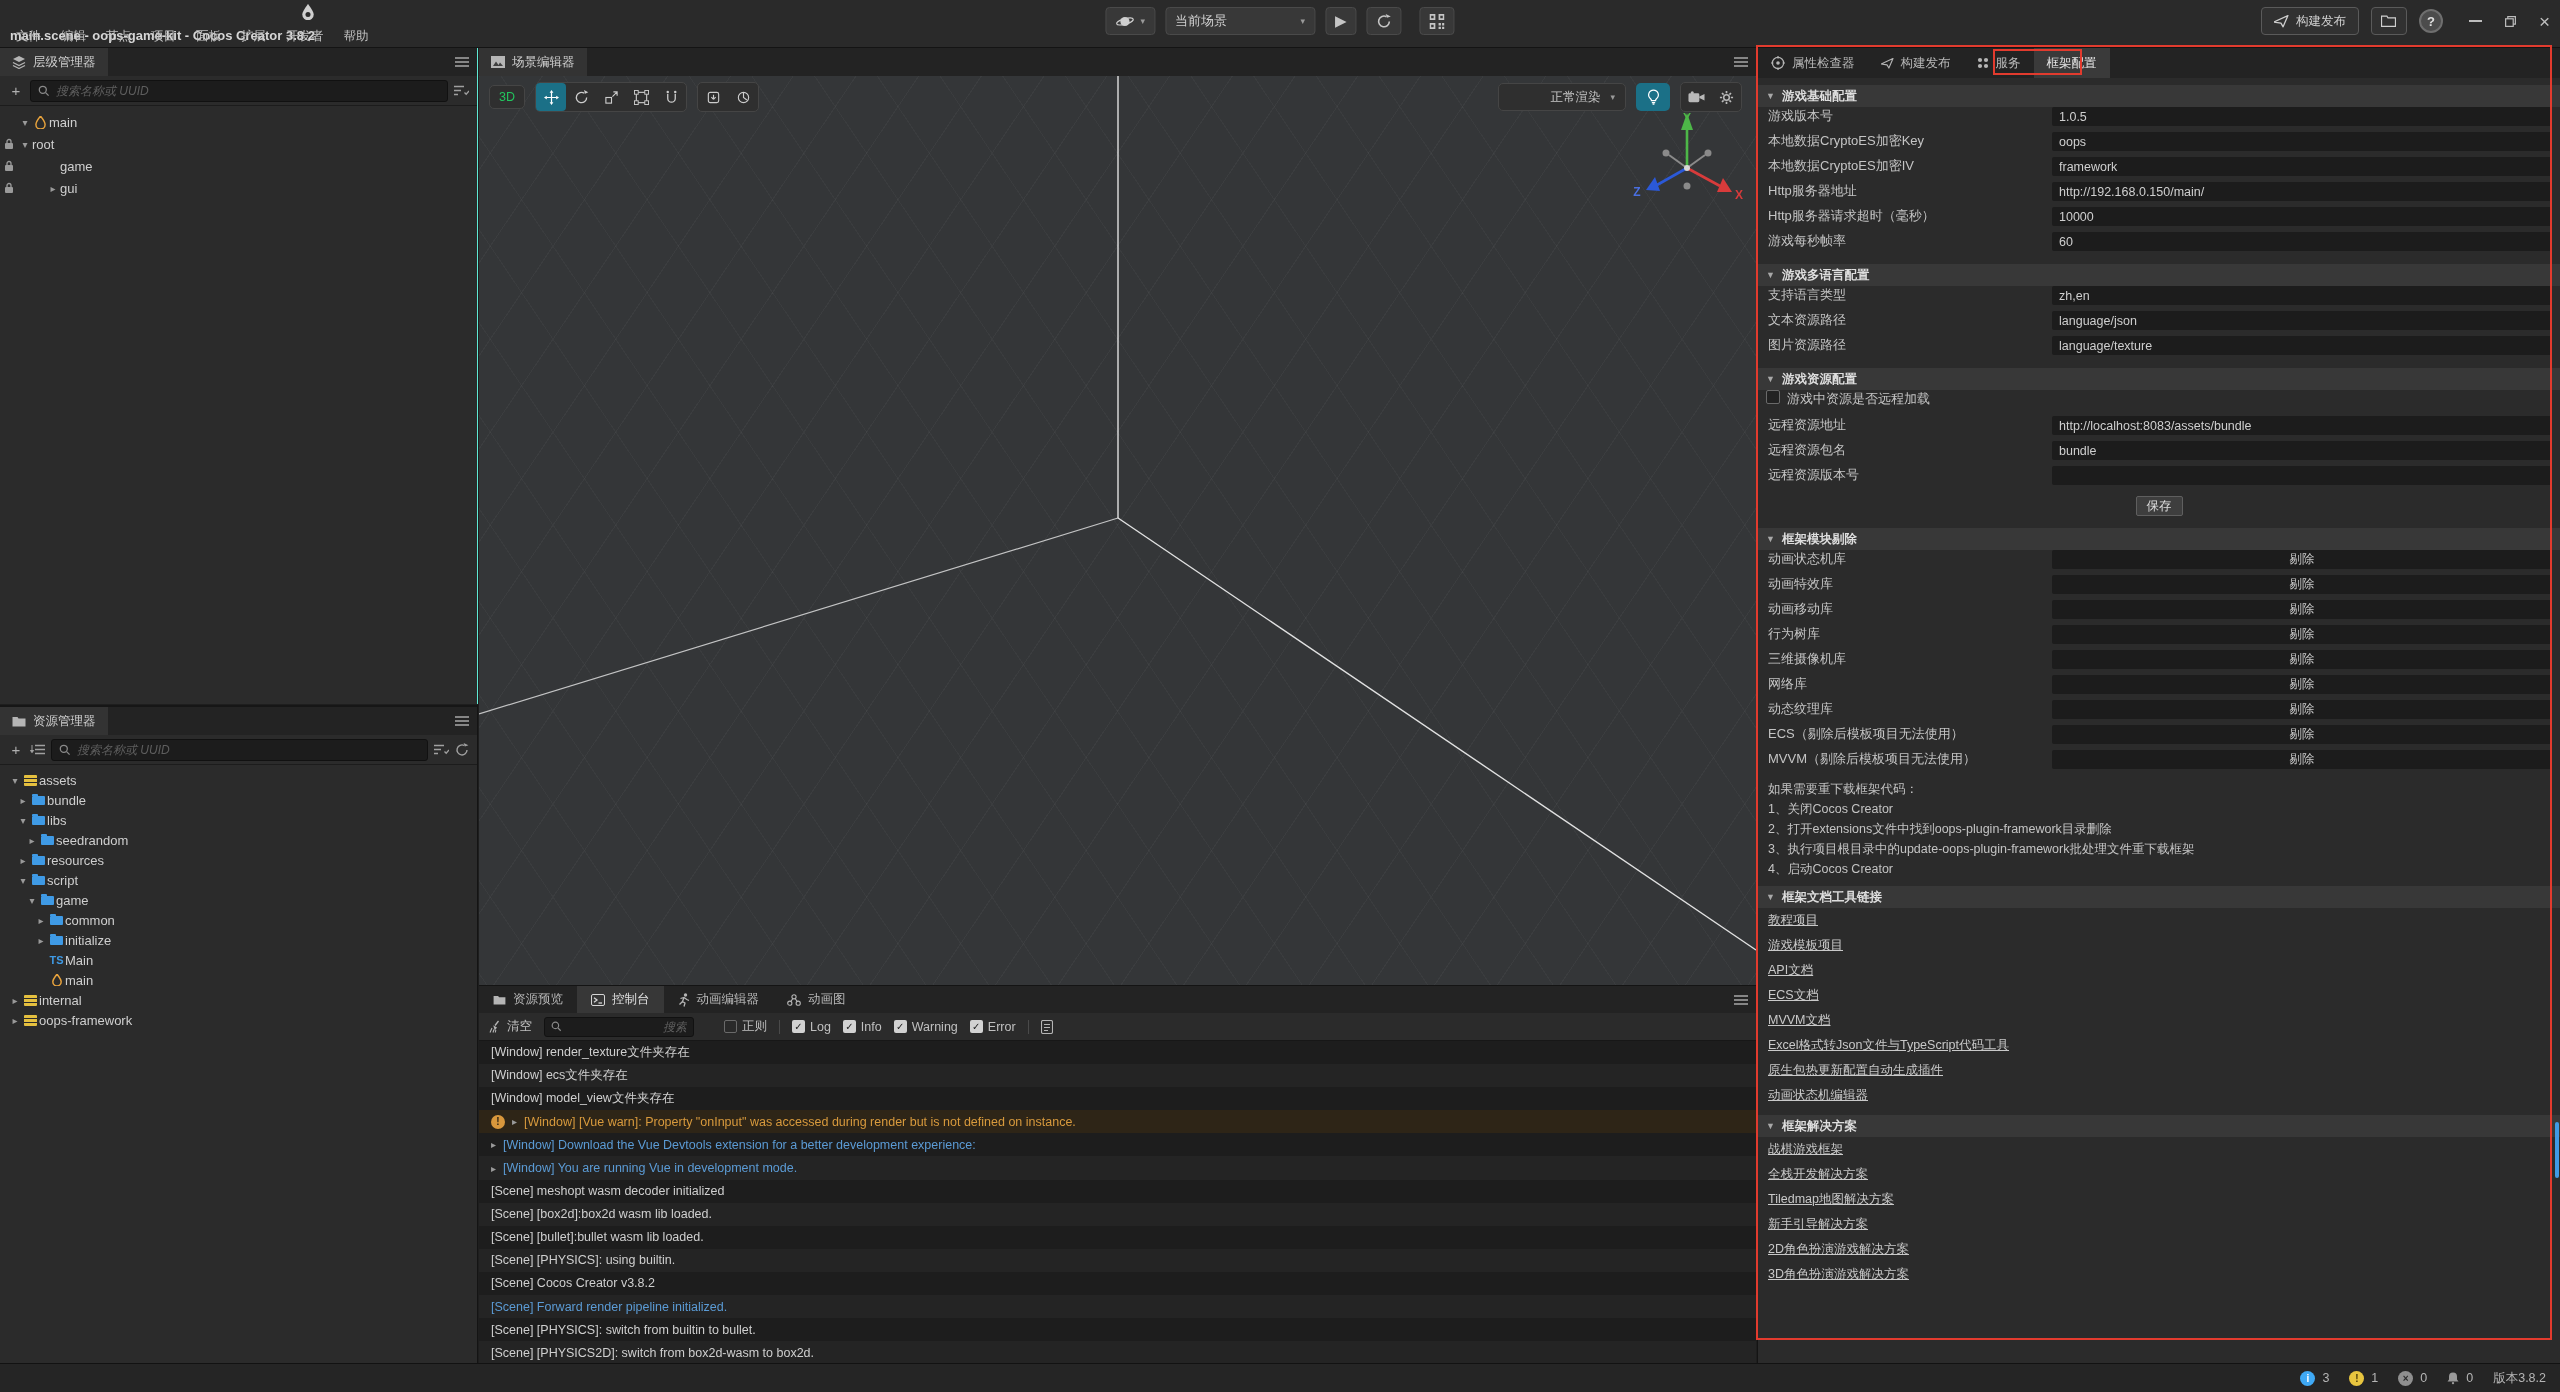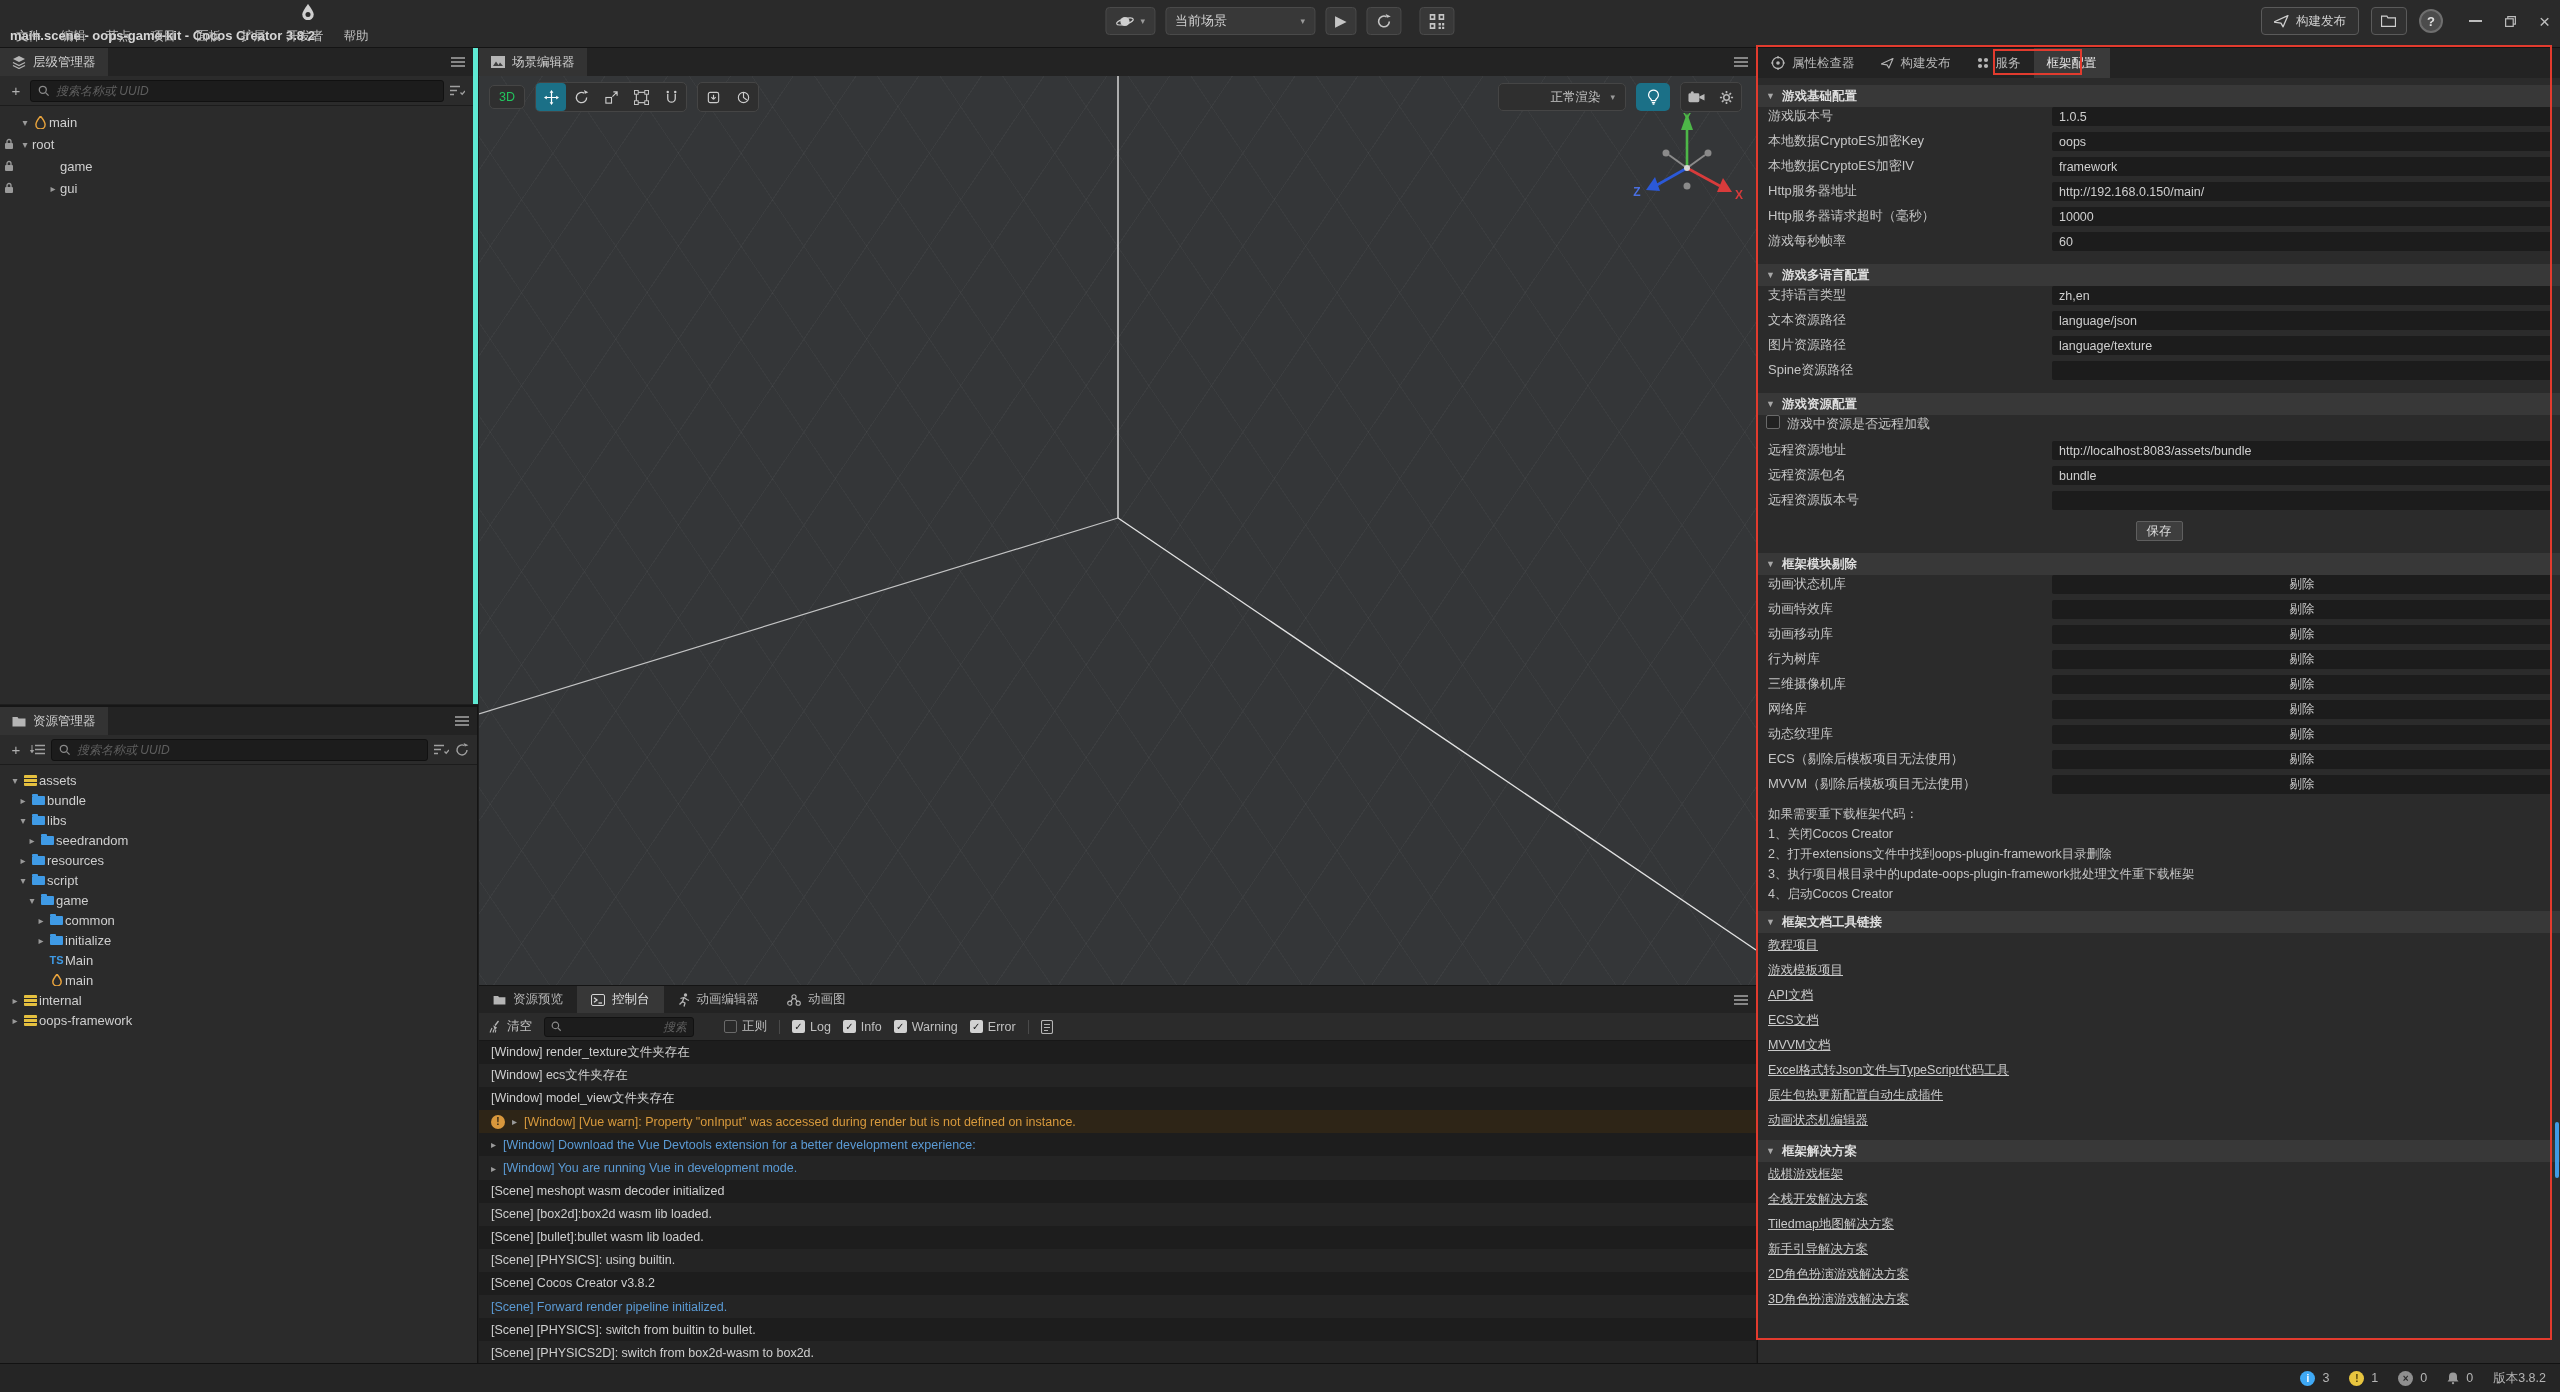--- a/index.html
+++ b/index.html
@@ -32,21 +32,21 @@
   .ptab { display:flex; align-items:center; gap:7px; background:#333333; padding:0 12px; color:#d0d0d0; font-size:12.5px; }
   .phead .grow { flex:1; }
   .hamb { width:30px; display:flex; align-items:center; justify-content:center; }
   .searchrow { height:30px; display:flex; align-items:center; gap:6px; padding:0 8px; background:#2b2b2b; border-bottom:1px solid #1c1c1c; }
   .sinput { flex:1; height:22px; background:#1c1c1c; border:1px solid #111; border-radius:3px; display:flex; align-items:center; gap:6px; padding:0 7px; }
   .sinput input { flex:1; background:transparent; border:none; outline:none; color:#cfcfcf; font-size:12px; font-family:inherit; }
   .sinput input::placeholder { color:#5e5e5e; font-style:italic; }
   .plus { color:#b0b0b0; font-size:15px; width:16px; text-align:center; }
 
   
-  #hierarchy { position:absolute; left:0; top:48px; width:478px; height:656px; background:#2b2b2b; border-right:5px solid #5eead4; }
+  #hierarchy { position:absolute; left:0; top:48px; width:478px; height:656px; background:#2b2b2b; border-right:1px solid #5eead4; }
   #assets { position:absolute; left:0; top:705px; width:478px; height:658px; background:#2b2b2b; border-right:1px solid #141414; border-top:2px solid #161616; }
   .tree { padding-top:5px; }
   .trow { display:flex; align-items:center; color:#cfcfcf; }
   #hierarchy .trow { height:22px; }
   #assets .trow { height:20px; }
   .lockcol { width:18px; display:flex; align-items:center; justify-content:center; flex:none; }
   .arr { color:#9a9a9a; font-size:10px; width:14px; text-align:center; flex:none; }
   .tico { width:17px; display:flex; align-items:center; justify-content:center; flex:none; }
   .ts-badge { color:#3f9ae5; font-weight:bold; font-size:11px; }
   .folder { width:13px; height:9px; background:#3f9ae5; border-radius:1px; position:relative; }
@@ -779,24 +779,20 @@
       <input class="inp" value="zh,en" style="">
     </div>
   <div class="row">
       <span class="lbl">文本资源路径</span>
       <input class="inp" value="language/json" style="">
     </div>
   <div class="row">
       <span class="lbl">图片资源路径</span>
       <input class="inp" value="language/texture" style="">
     </div>
-  <div class="row">
-      <span class="lbl">Spine资源路径</span>
-      <input class="inp" value="" style="">
-    </div>
 
   <div class="sect">
       <span class="sv">▼</span>
       <span>游戏资源配置</span>
     </div>
   <div class="chkrow">
       <span class="box"></span>
       <span>游戏中资源是否远程加载</span>
     </div>
   <div class="row">

